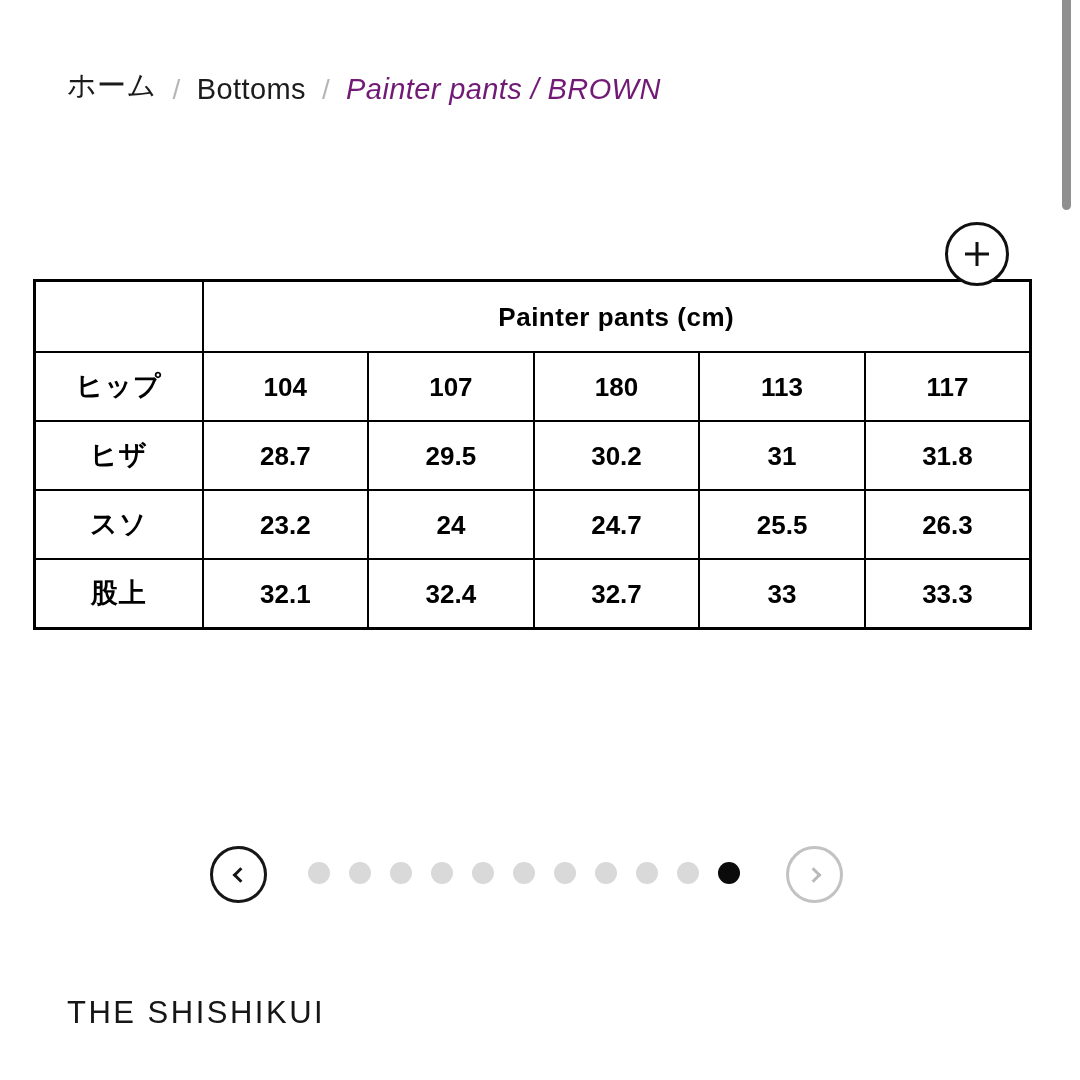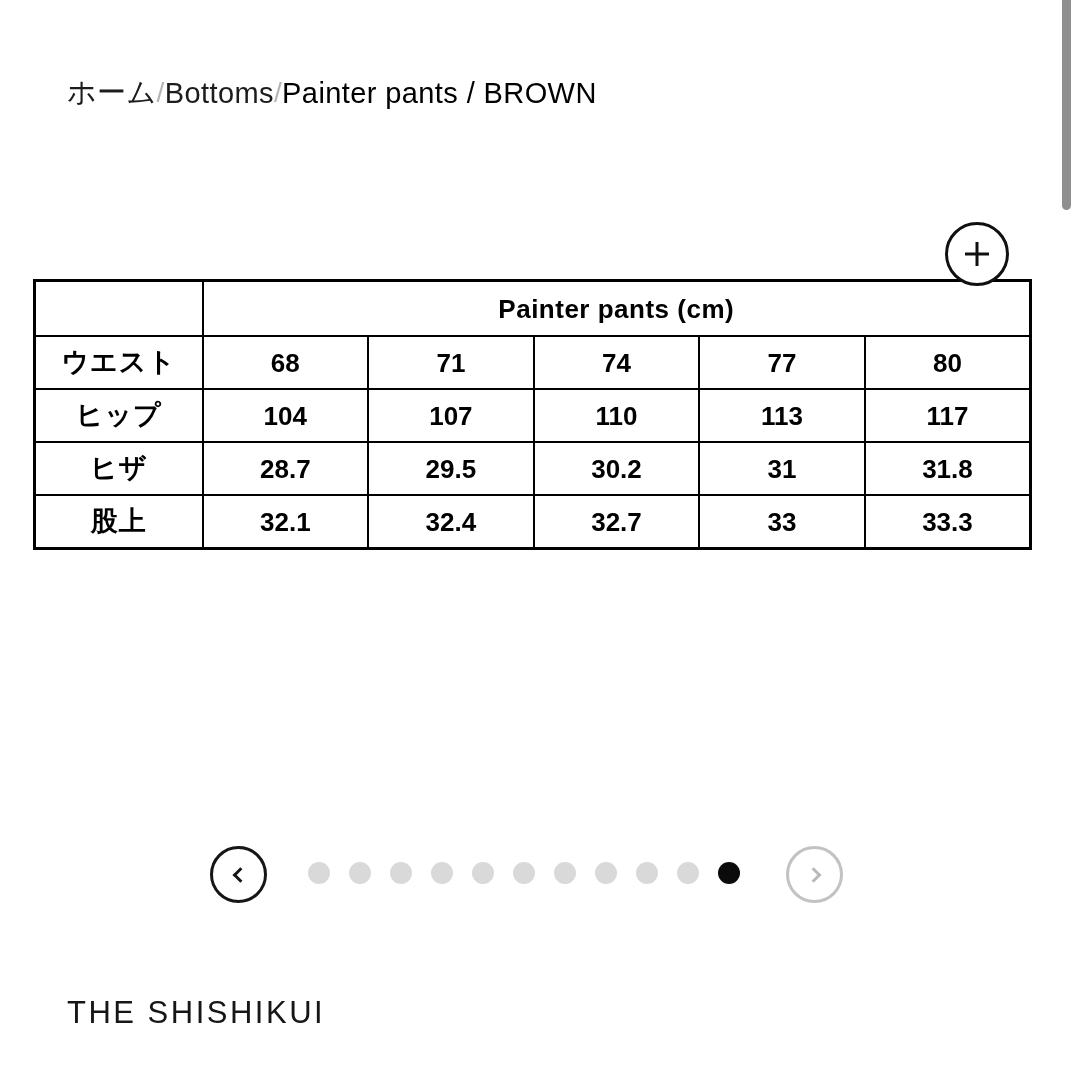--- a/index.html
+++ b/index.html
@@ -9,45 +9,45 @@
   }
 
   
   .scrollbar-thumb{
     position:absolute;left:1062px;top:0;width:9px;height:210px;
     background:#8f8f8f;border-radius:0 0 5px 5px;
   }
 
   
   .breadcrumb{
-    position:absolute;left:67px;top:73px;display:flex;align-items:center;gap:0;
+    position:absolute;left:67px;top:66px;display:flex;align-items:flex-end;gap:16px;
     font-size:29px;font-weight:500;letter-spacing:.4px;color:#1c1c1c;white-space:nowrap;
   }
   .breadcrumb .crumb-link{color:#1c1c1c;cursor:pointer;}
   .breadcrumb .sep{color:#b5b5b5;font-weight:400;font-size:28px;}
-  .breadcrumb .crumb-current{color:#000000;}
+  .breadcrumb .crumb-current{color:#701a75;font-style:italic;}
 
   
   .zoom-btn{
     position:absolute;left:945px;top:222px;width:64px;height:64px;box-sizing:border-box;
     border:3.5px solid #101010;border-radius:50%;background:#ffffff;z-index:3;cursor:pointer;
   }
   .zoom-btn .plus-h,.zoom-btn .plus-v{position:absolute;left:50%;top:50%;background:#101010;}
   .zoom-btn .plus-h{width:24px;height:3px;transform:translate(-50%,-50%);}
   .zoom-btn .plus-v{width:3px;height:24px;transform:translate(-50%,-50%);}
 
   
   .size-table{
     position:absolute;left:33px;top:279px;width:999px;z-index:2;
     border-collapse:collapse;table-layout:fixed;background:#ffffff;
     border:3px solid #000;
   }
   .size-table col.label-col{width:168px;}
   .size-table td,.size-table th{
-    border:2px solid #000;padding:8px;margin:0;text-align:center;vertical-align:middle;
+    border:2px solid #000;padding:16px;margin:0;text-align:center;vertical-align:middle;
     font-weight:700;color:#000;font-size:26px;height:35px;line-height:1;
   }
   .size-table .title-cell{height:37px;font-size:26px;letter-spacing:.5px;}
   .size-table .row-label{font-size:27px;letter-spacing:1px;}
 
   
   .carousel-prev,.carousel-next{
     position:absolute;top:846px;width:57px;height:57px;box-sizing:border-box;
     border-radius:50%;background:#ffffff;cursor:pointer;
   }
@@ -100,42 +100,42 @@
         <col>
         <col>
         <col>
     </colgroup>
     <tbody>
       <tr>
         <td class="title-cell"></td>
         <td class="title-cell" colspan="5">Painter pants (cm)</td>
       </tr>
       <tr>
-        <td class="row-label">ウエスト</td>
-        <td>68</td>
-        <td>71</td>
-        <td>74</td>
-        <td>77</td>
-        <td>80</td>
-      </tr>
-      <tr>
         <td class="row-label">ヒップ</td>
         <td>104</td>
         <td>107</td>
-        <td>110</td>
+        <td>180</td>
         <td>113</td>
         <td>117</td>
       </tr>
       <tr>
         <td class="row-label">ヒザ</td>
         <td>28.7</td>
         <td>29.5</td>
         <td>30.2</td>
         <td>31</td>
         <td>31.8</td>
+      </tr>
+      <tr>
+        <td class="row-label">スソ</td>
+        <td>23.2</td>
+        <td>24</td>
+        <td>24.7</td>
+        <td>25.5</td>
+        <td>26.3</td>
       </tr>
       <tr>
         <td class="row-label">股上</td>
         <td>32.1</td>
         <td>32.4</td>
         <td>32.7</td>
         <td>33</td>
         <td>33.3</td>
       </tr>
     </tbody>

